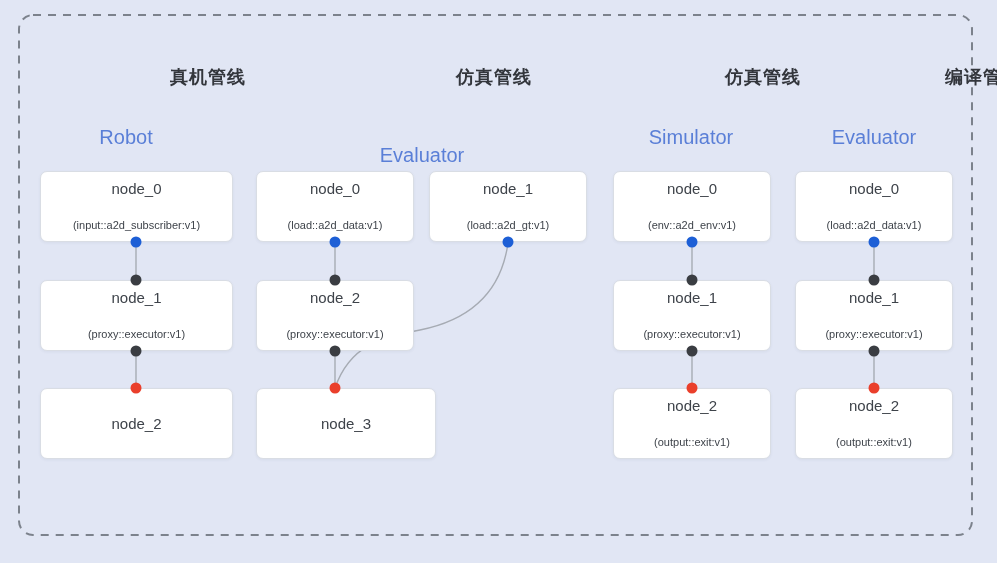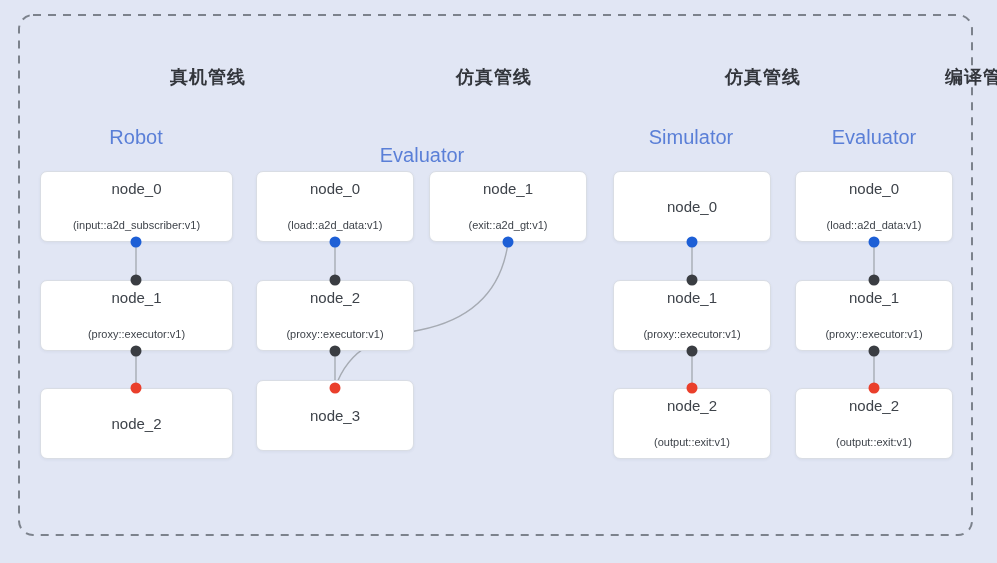--- a/index.html
+++ b/index.html
@@ -65,21 +65,21 @@
     <line class="edge" x1="874" y1="351" x2="874" y2="388"></line>
   </svg>
 
   <div class="nodes-layer">
 
     <div class="title-cn" style="left:26px;top:66px">真机管线</div>
     <div class="title-cn" style="left:312px;top:66px">仿真管线</div>
     <div class="title-cn" style="left:581px;top:66px">仿真管线</div>
     <div class="title-cn" style="left:801px;top:66px">编译管线</div>
 
-    <div class="title-en" style="left:26px;top:125px">Robot</div>
+    <div class="title-en" style="left:16px;top:125px">Robot</div>
     <div class="title-en" style="left:312px;top:143px">Evaluator</div>
     <div class="title-en" style="left:581px;top:125px">Simulator</div>
     <div class="title-en" style="left:764px;top:125px">Evaluator</div>
 
     <div class="node-box" style="left:40px;top:171px;width:193px;height:71px">
       <div class="node-name">node_0</div>
       <div class="node-type">(input::a2d_subscriber:v1)</div>
     </div>
     <div class="node-box" style="left:40px;top:280px;width:193px;height:71px">
       <div class="node-name">node_1</div>
@@ -88,32 +88,33 @@
     <div class="node-box" style="left:40px;top:388px;width:193px;height:71px">
       <div class="node-name">node_2</div>
     </div>
 
     <div class="node-box" style="left:256px;top:171px;width:158px;height:71px">
       <div class="node-name">node_0</div>
       <div class="node-type">(load::a2d_data:v1)</div>
     </div>
     <div class="node-box" style="left:429px;top:171px;width:158px;height:71px">
       <div class="node-name">node_1</div>
-      <div class="node-type">(exit::a2d_gt:v1)</div>
+      <div class="node-type">(load::a2d_gt:v1)</div>
     </div>
     <div class="node-box" style="left:256px;top:280px;width:158px;height:71px">
       <div class="node-name">node_2</div>
       <div class="node-type">(proxy::executor:v1)</div>
     </div>
-    <div class="node-box" style="left:256px;top:380px;width:158px;height:71px">
+    <div class="node-box" style="left:256px;top:388px;width:180px;height:71px">
       <div class="node-name">node_3</div>
     </div>
 
     <div class="node-box" style="left:613px;top:171px;width:158px;height:71px">
       <div class="node-name">node_0</div>
+      <div class="node-type">(env::a2d_env:v1)</div>
     </div>
     <div class="node-box" style="left:613px;top:280px;width:158px;height:71px">
       <div class="node-name">node_1</div>
       <div class="node-type">(proxy::executor:v1)</div>
     </div>
     <div class="node-box" style="left:613px;top:388px;width:158px;height:71px">
       <div class="node-name">node_2</div>
       <div class="node-type">(output::exit:v1)</div>
     </div>
 

